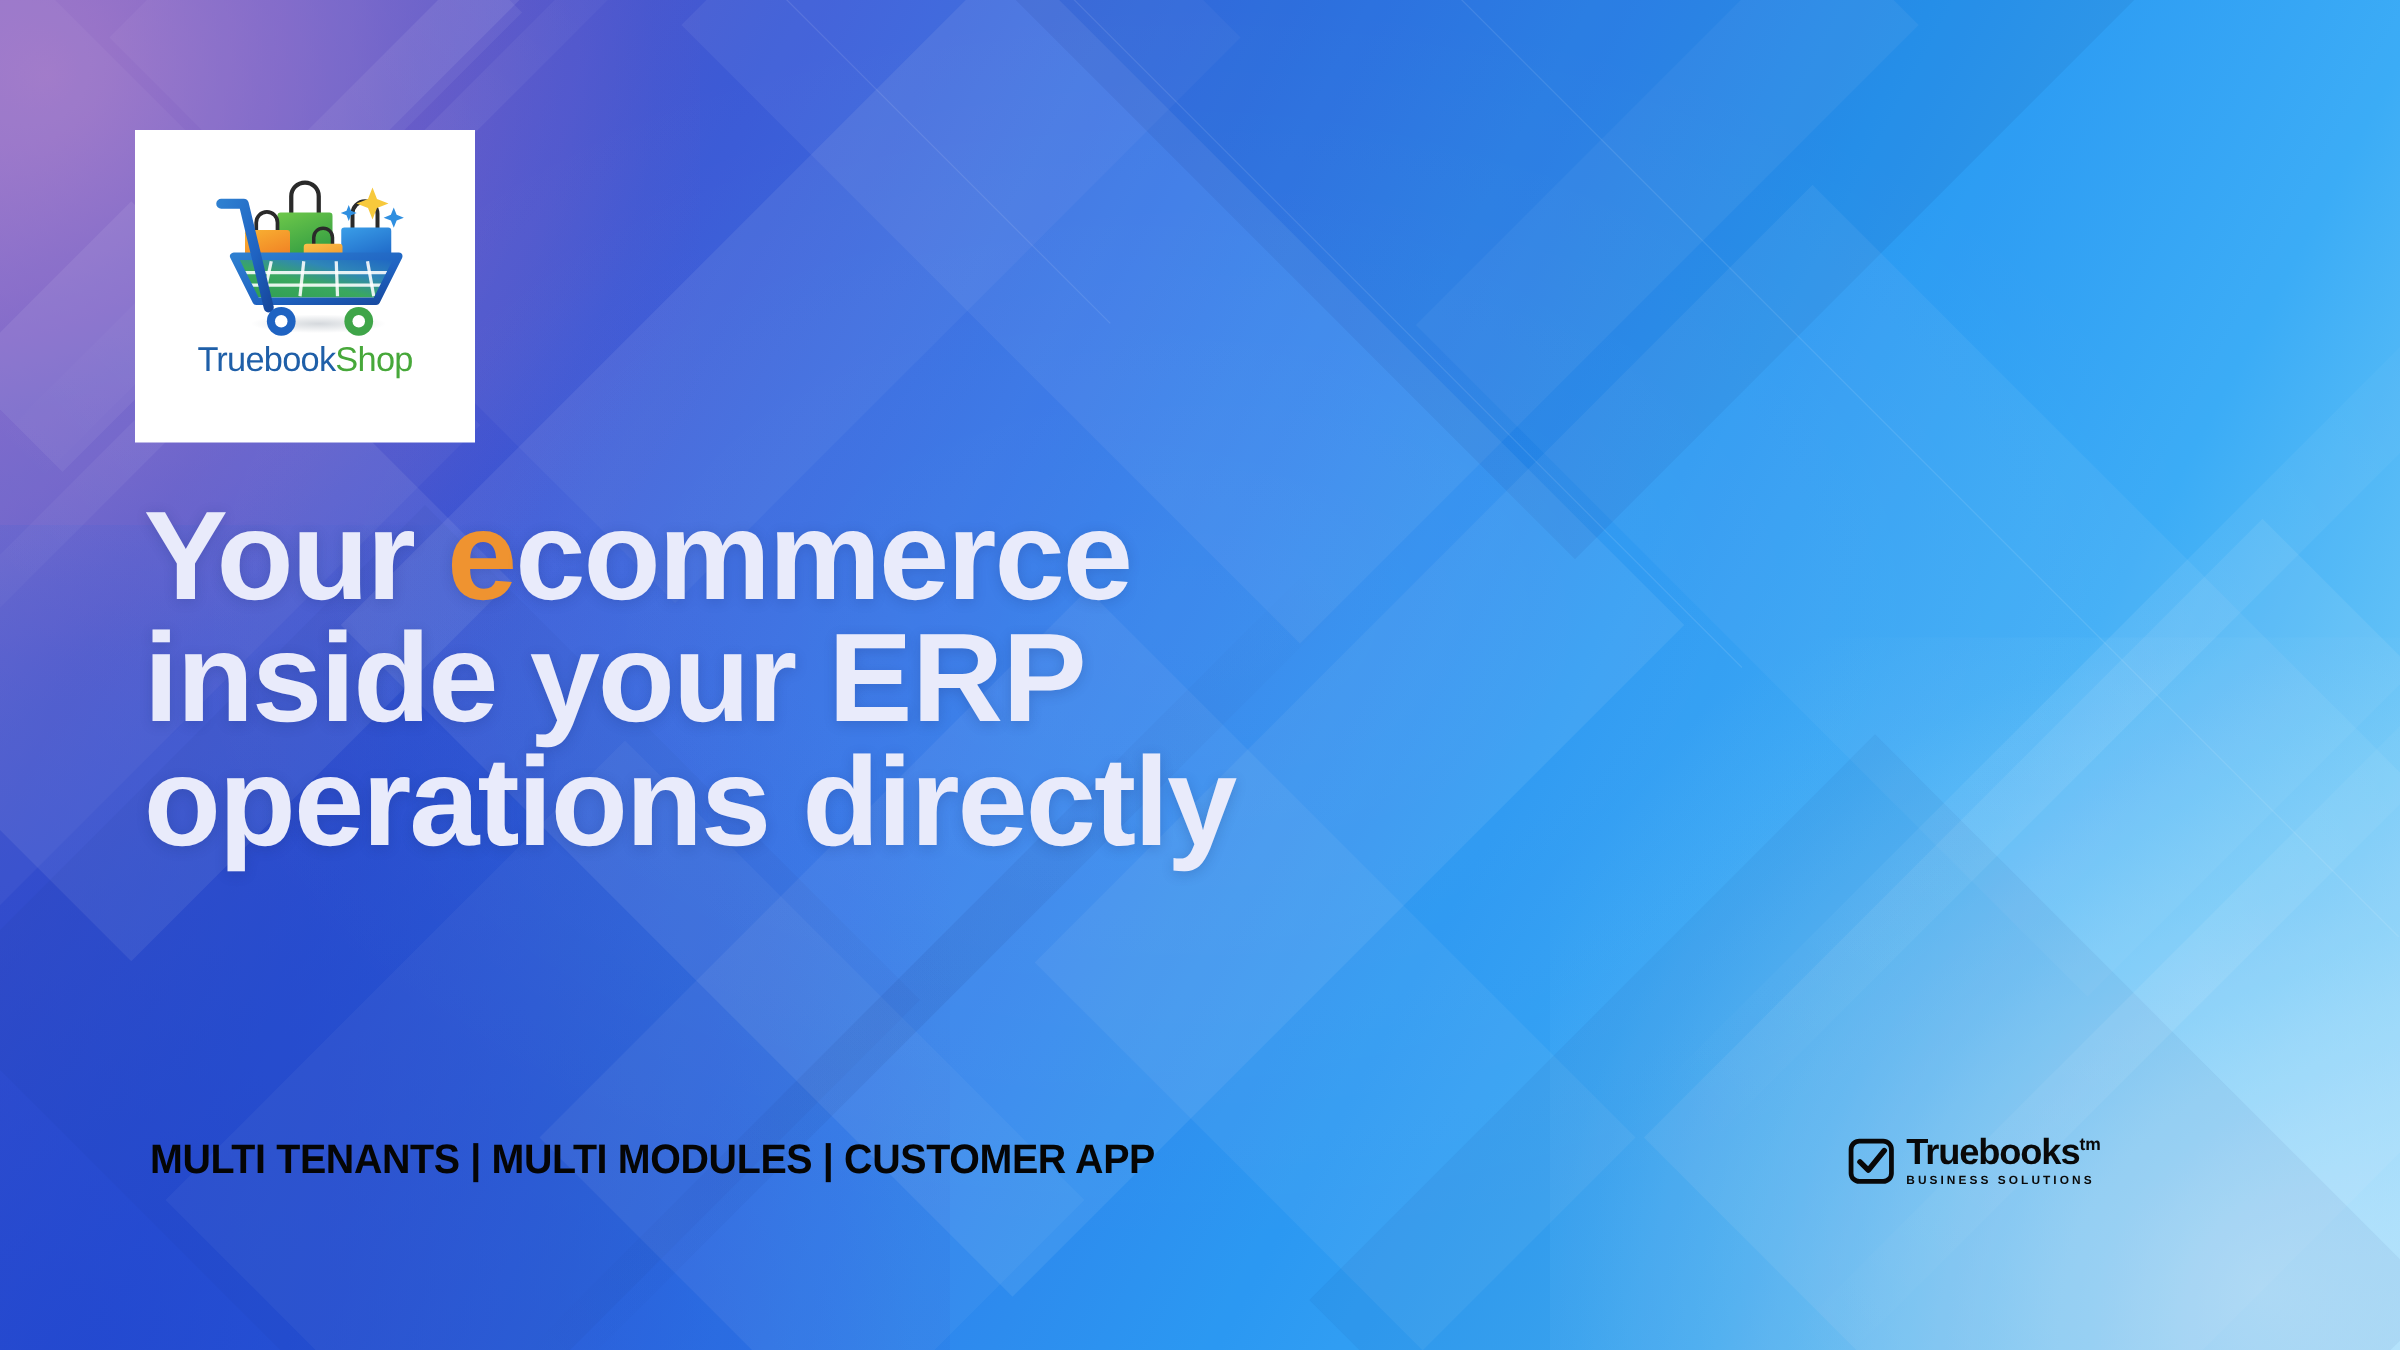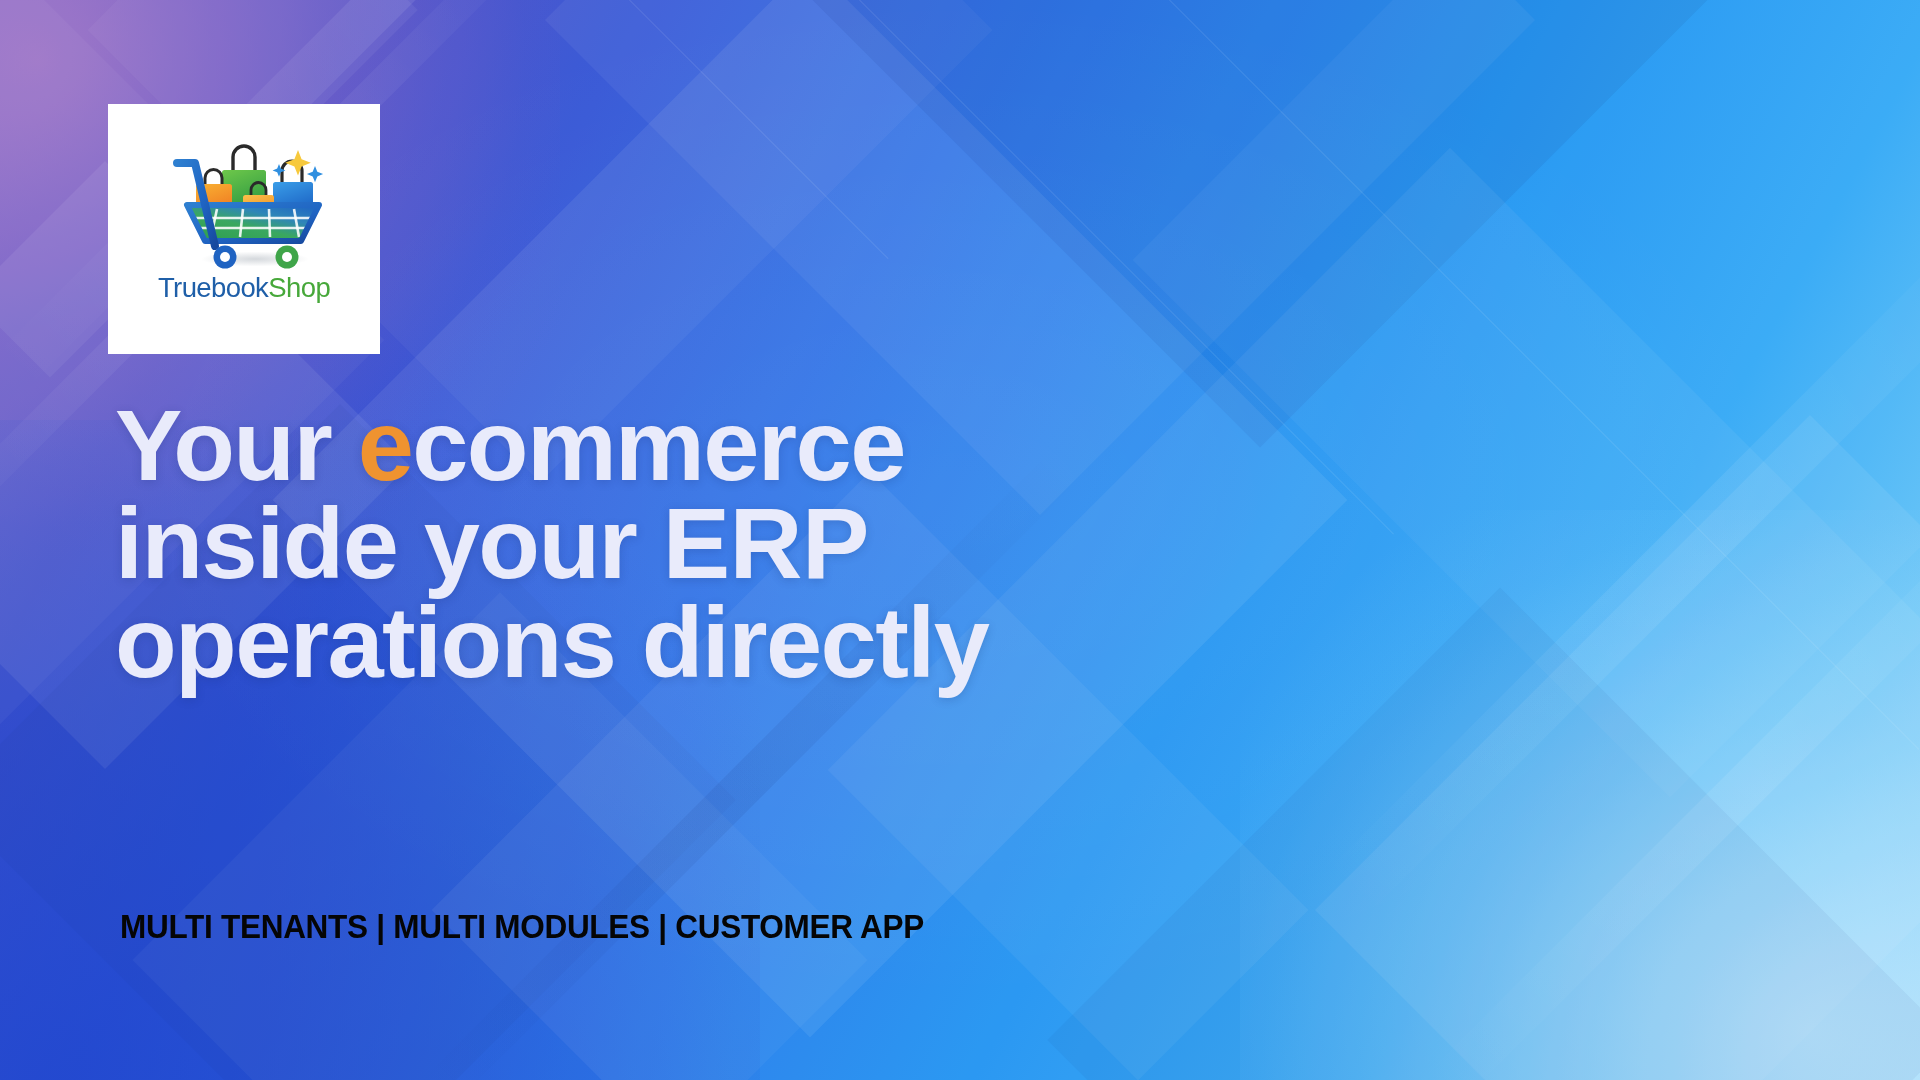--- a/index.html
+++ b/index.html
@@ -324,14 +324,24 @@
   </div>
 
   <h1 id="headline">
     <span class="ln"><span>Your </span><span class="accent-e">e</span><span>commerce</span></span>
     <span class="ln"><span>inside your </span><span class="erp">ERP</span></span>
     <span class="ln">operations directly</span>
   </h1>
 
   <div id="tagline">MULTI TENANTS | MULTI MODULES | CUSTOMER APP</div>
 
+  <div id="corp-logo">
+    <svg id="corp-check" viewBox="0 0 40 40" aria-hidden="true">
+      <rect x="3" y="3" width="34" height="34" rx="7" ry="7" fill="none" stroke="#080808" stroke-width="4"></rect>
+      <path d="M10.5 20.5 L17.5 27.5 L31 11" fill="none" stroke="#080808" stroke-width="4.6" stroke-linecap="round" stroke-linejoin="round"></path>
+    </svg>
+    <div id="corp-text">
+      <div id="corp-name"><span>Truebooks</span><span class="tm">tm</span></div>
+      <div id="corp-sub">BUSINESS SOLUTIONS</div>
+    </div>
+  </div>
 
 </div>
 
 </body></html>

